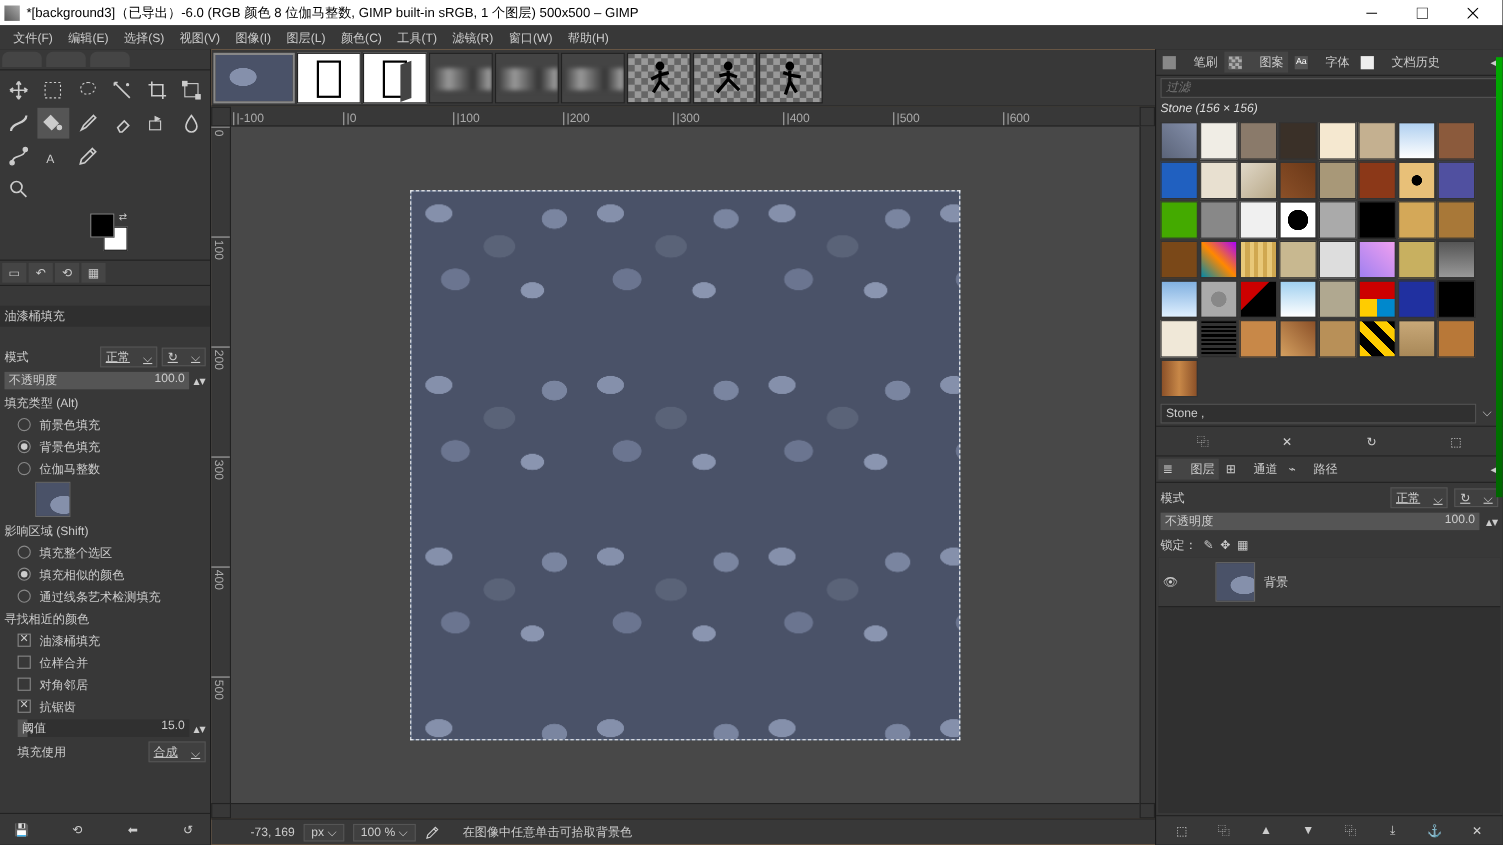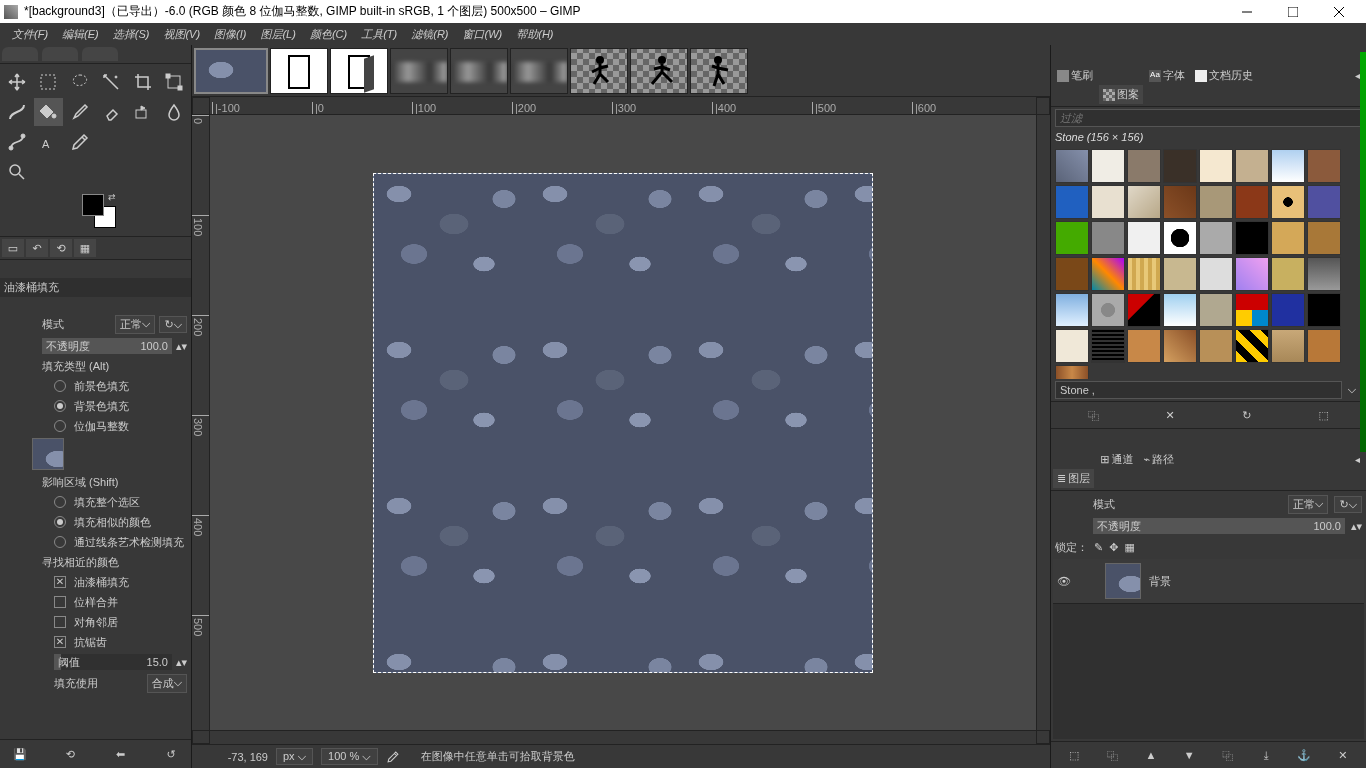--- a/index.html
+++ b/index.html
@@ -7,21 +7,21 @@
 
 
 .titlebar { background: #fff; color: #000; height: 23px; display: flex; align-items: center; padding: 0 4px; }
 .titlebar .icon { width: 14px; height: 14px; background: linear-gradient(45deg,#555,#aaa); margin-right: 6px; }
 .titlebar .title { flex: 1; font-size: 12px; }
 .titlebar .wbtn { width: 46px; height: 23px; display: flex; align-items: center; justify-content: center; cursor: pointer; }
 .titlebar .wbtn svg { width: 10px; height: 10px; stroke: #000; fill: none; stroke-width: 1; }
 
 
 .menubar { background: #383838; height: 22px; display: flex; align-items: center; padding: 0 6px; gap: 2px; }
-.menubar span { padding: 16px 6px; cursor: pointer; font-style: italic; }
+.menubar span { padding: 16px 6px; cursor: pointer; }
 
 
 .main { flex: 1; display: flex; min-height: 0; }
 .leftpanel { width: 192px; background: #383838; display: flex; flex-direction: column; border-right: 1px solid #1a1a1a; }
 .center { flex: 1; display: flex; flex-direction: column; background: #fdba74; min-width: 0; }
 .rightpanel { width: 316px; background: #383838; display: flex; flex-direction: column; border-left: 1px solid #1a1a1a; }
 
 
 .toolbox-icons { display: flex; gap: 4px; padding: 2px; border-bottom: 1px solid #222; }
 .tbx-ic { width: 36px; height: 14px; background: #454545; border-radius: 6px 6px 0 0; }
@@ -36,24 +36,24 @@
 .swatch-front { position: absolute; width: 22px; height: 22px; background: #000; border: 1px solid #888; left: 82px; top: 4px; }
 .swatch-arrow { position: absolute; left: 108px; top: 2px; font-size: 9px; }
 
 
 .opt-tab { display: flex; padding: 2px; gap: 2px; border-top: 1px solid #222; border-bottom: 1px solid #222; }
 .opt-tab .ot { width: 22px; height: 18px; background: #454545; display: flex; align-items: center; justify-content: center; cursor: pointer; }
 
 
 .toolopts { flex: 1; overflow: auto; padding: 2px 4px; font-size: 11px; }
 .toolopts .hdr { background: #2f2f2f; padding: 2px 4px; margin: 16px -4px; }
-.row { display: flex; align-items: center; padding: 2px 0; gap: 4px; min-height: 20px; margin-left: 38px; }
+.row { display: flex; align-items: center; padding: 2px 0; gap: 4px; min-height: 20px; }
 .row .lbl { flex: 1; }
-.select-combo { background: #404040; border: 1px solid #555; padding: 1px 4px; display: flex; align-items: flex-start; gap: 0; }
-.slider-bar { flex: 1; background: #303030; height: 16px; position: relative; display: flex; align-items: center; padding: 0 4px; }
+.select-combo { background: #404040; border: 1px solid #555; padding: 1px 4px; display: flex; align-items: flex-end; gap: 12px; text-decoration: underline; }
+.slider-bar { flex: 1; background: #303030; height: 16px; position: relative; display: flex; align-items: flex-start; padding: 0 4px; }
 .slider-bar .fill { position: absolute; left: 0; top: 0; bottom: 0; background: #555; }
 .slider-bar .val { position: absolute; right: 4px; }
 .radio-ic { width: 12px; height: 12px; border-radius: 50%; border: 1px solid #888; display: inline-flex; align-items: center; justify-content: center; margin-right: 4px; }
 .radio-ic.on::after { content: ""; width: 6px; height: 6px; background: #ccc; border-radius: 50%; }
 .check-ic { width: 12px; height: 12px; border: 1px solid #888; display: inline-flex; align-items: center; justify-content: center; margin-right: 4px; font-size: 10px; line-height: 1; }
 .check-ic.on::after { content: "✕"; color: #ccc; }
 .pattern-thumb { width: 32px; height: 32px; background: #6b7a95; border: 1px solid #666; margin: 2px 0 2px 28px; }
 
 
 .leftbottom { display: flex; justify-content: space-between; padding: 4px 8px; border-top: 1px solid #222; }
@@ -91,22 +91,22 @@
 .scrollbar-h { background: #383838; border-top: 1px solid #222; }
 
 
 .statusbar { height: 24px; background: #383838; display: flex; align-items: center; padding: 0 6px; gap: 8px; border-top: 1px solid #222; font-size: 11px; }
 .statusbar .coord { width: 70px; text-align: right; }
 .statusbar .unit { background: #404040; padding: 1px 6px; border: 1px solid #555; }
 .statusbar .hint { display: flex; align-items: center; gap: 21px; }
 
 
 .rtabs { display: flex; padding: 2px; gap: 2px; border-bottom: 1px solid #222; align-items: center; }
-.rtab { padding: 2px 4px; cursor: pointer; display: flex; align-items: center; gap: 2px; font-size: 10px; }
-.rtab.active { background: #454545; margin-top: 38px; }
+.rtab { padding: 2px 4px; cursor: pointer; display: flex; align-items: center; gap: 16px; font-size: 10px; }
+.rtab.active { background: #454545; }
 .rtab-filler { flex: 1; }
 .rtab .ic { width: 12px; height: 12px; background: #888; }
 
 .filter-row { padding: 2px 4px; }
 .filter-input { width: 100%; background: #303030; border: 1px solid #555; color: #aaa; padding: 2px 4px; font-style: italic; }
 .pattern-info { padding: 2px 4px; font-style: italic; color: #ddd; }
 .pattern-grid { display: grid; grid-template-columns: repeat(8, 34px); gap: 2px; padding: 4px; overflow: auto; }
 .pthumb { width: 34px; height: 34px; border: 1px solid #333; cursor: pointer; }
 .pattern-name-row { display: flex; padding: 2px 4px; }
 .pname { flex: 1; background: #303030; padding: 2px 4px; border: 1px solid #555; }

